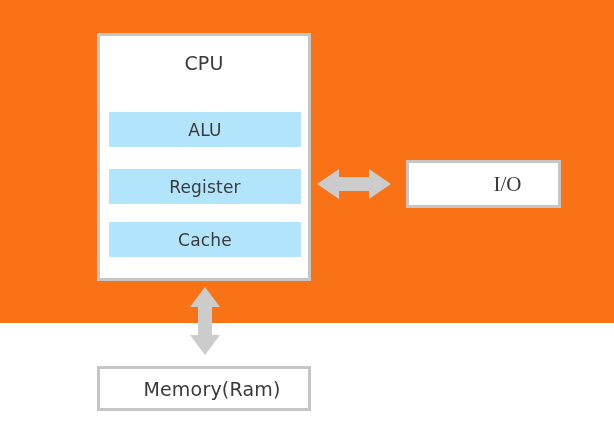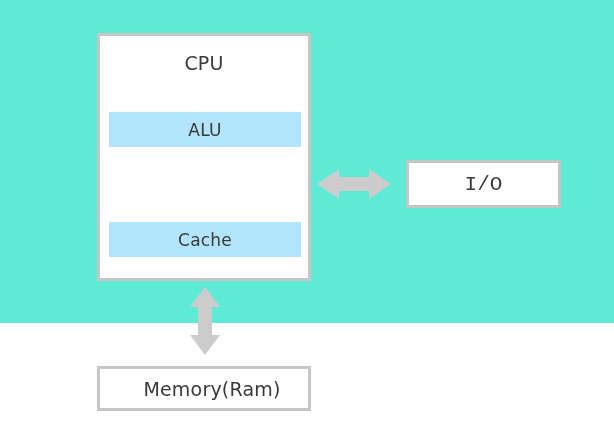--- a/index.html
+++ b/index.html
@@ -14,21 +14,21 @@
     overflow: hidden;
     font-family: "DejaVu Sans", sans-serif;
   }
 
   #diagram-canvas {
     position: absolute;
     left: 0;
     top: 0;
     width: 614px;
     height: 323px;
-    background: #5eead4;
+    background: #f97316;
   }
 
   
   .box {
     position: absolute;
     box-sizing: border-box;
     background: #ffffff;
     border: 3px solid #c6c6c6;
   }
 
@@ -77,23 +77,24 @@
   }
   #io-label {
     position: absolute;
     left: 0;
     top: 0;
     width: 100%;
     height: 100%;
     display: flex;
     align-items: center;
     justify-content: center;
-    font-family: Liberation Mono, monospace;
+    font-family: Liberation Serif, serif;
     font-size: 21px;
     color: #3a3a3a;
+    padding-left: 24px;
   }
 
   
   #memory-box {
     left: 97px;
     top: 366px;
     width: 214px;
     height: 45px;
   }
   #memory-label {
@@ -134,20 +135,23 @@
 <div id="diagram-canvas">
 
   <div class="box" id="cpu-box">
     <div id="cpu-title">CPU</div>
   </div>
 
   <div class="cpu-unit" id="unit-alu">
     <span>ALU</span>
   </div>
 
+  <div class="cpu-unit" id="unit-register">
+    <span>Register</span>
+  </div>
 
   <div class="cpu-unit" id="unit-cache">
     <span>Cache</span>
   </div>
 
   <svg class="arrow-svg" id="arrow-cpu-io" viewBox="0 0 74 36">
     <polygon points="0,18 22,3 22,11 52,11 52,3 74,18 52,33 52,25 22,25 22,33" fill="#cccccc"></polygon>
   </svg>
 
   <div class="box" id="io-box">

